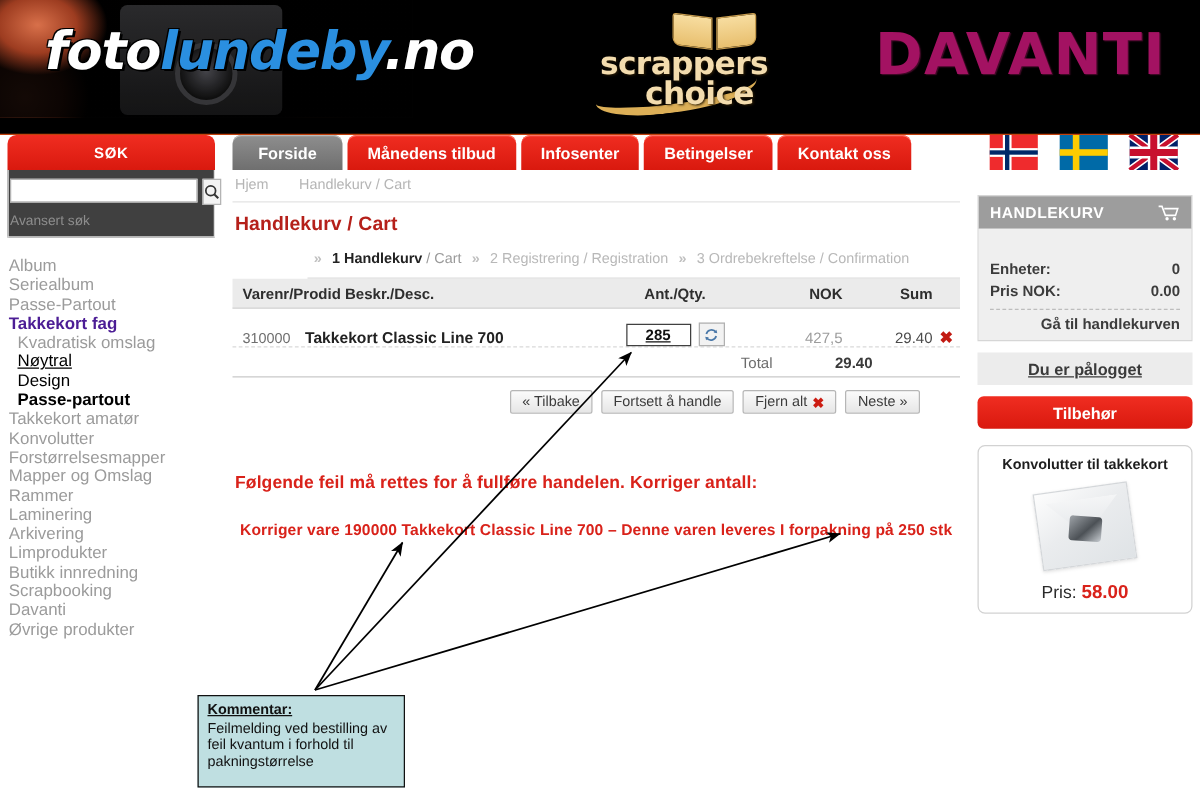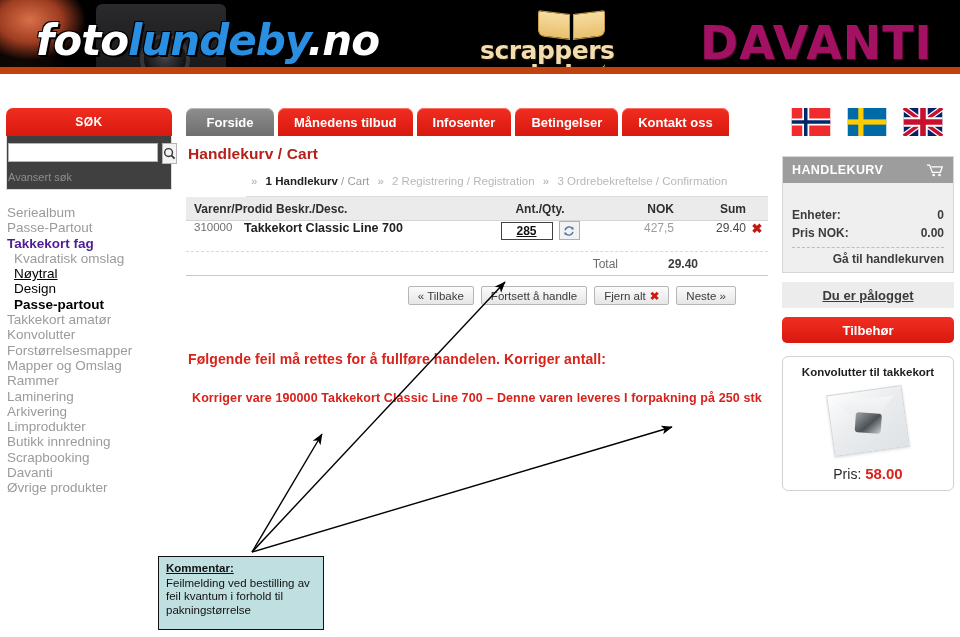--- a/index.html
+++ b/index.html
@@ -8,24 +8,24 @@
     width: 960px; height: 637px;
     font-family: "Liberation Sans", sans-serif;
     background: #ffffff;
     color: #555;
     overflow: hidden;
     position: relative;
   }
 
   
   .banner {
-    position: absolute; left: 0; top: 0; width: 960px; height: 74px;
+    position: absolute; left: 0; top: 0; width: 960px; height: 108px;
     background: #000;
     overflow: hidden;
-    border-bottom: 7px solid #c2410c;
+    border-bottom: 1px solid #c2410c;
   }
   .banner-photo {
     position: absolute; left: 0; top: 0; width: 330px; height: 94px;
     background:
       radial-gradient(ellipse 70px 50px at 30px 20px, #d8704a 0%, #9d3c20 45%, rgba(0,0,0,0.9) 80%),
       radial-gradient(ellipse 60px 60px at 20px 78px, #c4603c 0%, #7a2f19 50%, rgba(0,0,0,0.95) 85%),
       radial-gradient(ellipse 90px 60px at 150px 10px, #b6553a 0%, #5d2614 55%, rgba(0,0,0,0.95) 85%),
       radial-gradient(ellipse 55px 45px at 235px 20px, #a04a2d 0%, #4a1c0e 55%, rgba(0,0,0,0.95) 85%),
       radial-gradient(ellipse 50px 40px at 255px 85px, #9c4a2c 0%, rgba(0,0,0,0.95) 70%),
       #0a0504;
@@ -165,21 +165,21 @@
     font-size: 12px; font-weight: bold; color: #2e2e2e;
     border-bottom: 1px solid #d4d4d4;
   }
   .c-desc { width: 300px; padding-left: 8px; }
   .c-qty  { width: 108px; text-align: center; }
   .c-nok  { width: 80px;  text-align: right; }
   .c-sum  { width: 72px;  text-align: right; }
   .c-del  { width: 22px;  text-align: center; }
 
   .cart-row {
-    height: 31px; display: flex; align-items: flex-start; font-size: 12px;
+    height: 31px; display: flex; align-items: flex-end; font-size: 12px;
     border-bottom: 1px dashed #d9d9d9;
   }
   .prodid { width: 58px; padding-left: 8px; color: #6f6f6f; font-size: 11.5px; }
   .prodname { width: 242px; font-weight: bold; color: #222; font-size: 12.5px; }
   .qty-cell { width: 108px; display: flex; align-items: center; justify-content: center; gap: 6px; }
   .qty-input {
     width: 52px; height: 18px; border: 1px solid #404040; background: #fff;
     text-align: center; font-family: "Liberation Sans", sans-serif;
     font-size: 12px; font-weight: bold; color: #111; text-decoration: underline;
   }
@@ -340,20 +340,21 @@
           <circle cx="6" cy="6" r="4.2" fill="none" stroke="#333" stroke-width="1.5"></circle>
           <line x1="9" y1="9" x2="12.5" y2="12.5" stroke="#333" stroke-width="1.8"></line>
         </svg>
       </div>
     </div>
     <div class="adv-search">Avansert søk</div>
   </div>
 </div>
 
 <div class="sidemenu">
+  <div class="mi">Album</div>
   <div class="mi">Seriealbum</div>
   <div class="mi">Passe-Partout</div>
   <div class="mi dark">Takkekort fag</div>
   <div class="mi sub">Kvadratisk omslag</div>
   <div class="mi sub red u">Nøytral</div>
   <div class="mi sub red">Design</div>
   <div class="mi sub red bold">Passe-partout</div>
   <div class="mi">Takkekort amatør</div>
   <div class="mi">Konvolutter</div>
   <div class="mi">Forstørrelsesmapper</div>
@@ -362,20 +363,25 @@
   <div class="mi">Laminering</div>
   <div class="mi">Arkivering</div>
   <div class="mi">Limprodukter</div>
   <div class="mi">Butikk innredning</div>
   <div class="mi">Scrapbooking</div>
   <div class="mi">Davanti</div>
   <div class="mi">Øvrige produkter</div>
 </div>
 
 <div class="main">
+  <div class="breadcrumb">
+    <span>Hjem</span>
+    <span class="sep"></span>
+    <span>Handlekurv / Cart</span>
+  </div>
 
   <div class="page-title">Handlekurv / Cart</div>
 
   <div class="steps">
     <span class="chev">»</span>
     <span class="cur"><span>1</span>
       <span>Handlekurv</span>
       <span class="light">/ Cart</span></span>
     <span class="chev">»</span>
     <span><span>2</span>&nbsp;<span>Registrering / Registration</span></span>

